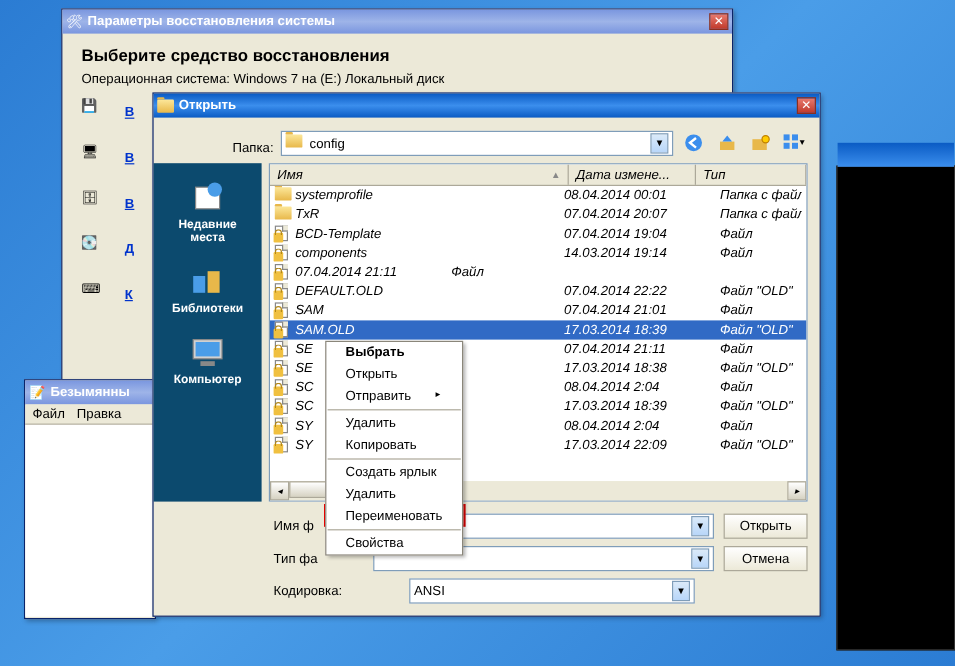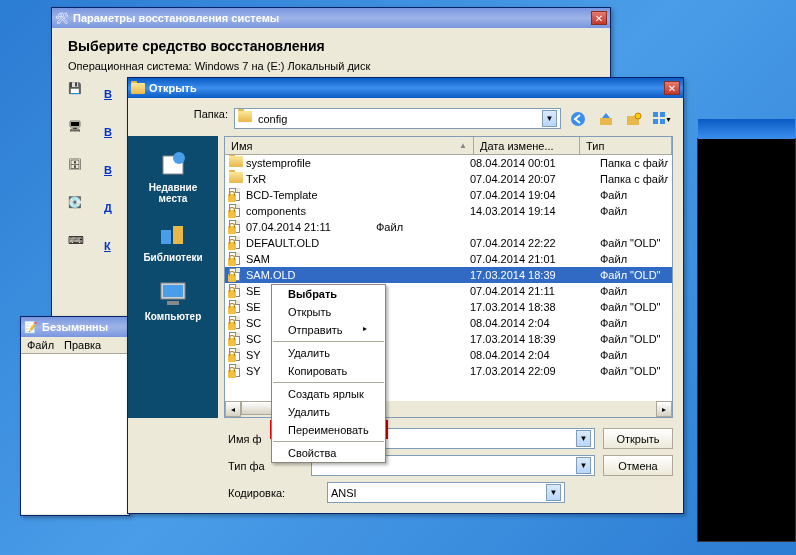--- a/index.html
+++ b/index.html
@@ -19,32 +19,32 @@
   #recovery .opt { display: flex; align-items: center; gap: 8px; }
   #recovery .opt .ic { width: 28px; height: 24px; }
   #recovery .opt a { color: #0033cc; text-decoration: underline; font-weight: bold; }
   
   #notepad { left: 20px; top: 316px; width: 110px; height: 200px; }
   #notepad .menu { background: #ece9d8; padding: 2px 6px; display: flex; gap: 10px; border-bottom: 1px solid #aca899; }
   #notepad .canvas { background: #fff; height: 160px; }
   
   #opendlg { left: 127px; top: 77px; width: 557px; height: 437px; }
   #opendlg .body { display: flex; flex-direction: column; height: calc(100% - 20px); }
-  #opendlg .toprow { display: flex; align-items: flex-start; gap: 6px; padding: 10px 10px 6px 58px; }
+  #opendlg .toprow { display: flex; align-items: flex-end; gap: 6px; padding: 10px 10px 6px 58px; }
   #opendlg .toprow label { width: 42px; text-align: right; }
   #opendlg .folder-combo { flex: 1; display: flex; align-items: center; background: #fff; border: 1px solid #7f9db9; height: 21px; padding: 0 3px; }
   #opendlg .folder-combo .fico { width: 16px; height: 16px; margin-right: 4px; }
   #opendlg .folder-combo .ddbtn { margin-left: auto; width: 15px; height: 17px; background: linear-gradient(#dbeaf9,#b8d6f9); border: 1px solid #7f9db9; display:flex;align-items:center;justify-content:center;font-size:8px; }
   #opendlg .navbtn { width: 22px; height: 22px; display: inline-flex; align-items: center; justify-content: center; border: 1px solid transparent; }
   #opendlg .midrow { flex: 1; display: flex; }
   #opendlg .places { width: 90px; background: #0c4a6e; display: flex; flex-direction: column; align-items: center; padding: 8px 0; gap: 6px; color:#fff;font-weight:bold; }
   #opendlg .place { display:flex; flex-direction:column; align-items:center; gap:2px; cursor:pointer; padding:4px; width:82px;}
   #opendlg .place .pic { width:32px; height:32px; }
   #opendlg .place span { text-align:center; font-size:10px; }
-  #opendlg .listing { flex:1; background:#fff; border:1px solid #7f9db9; margin: 0 10px 0 6px; display:flex; flex-direction:column; overflow:hidden; }
+  #opendlg .listing { flex:1; background:#fff; border:1px solid #7f9db9; margin: 0 10px 0 6px; display:flex; flex-direction:column; overflow:hidden;font-style:italic; }
   #opendlg .listhdr { display:flex; background:#ece9d8; border-bottom:1px solid #aca899; height:18px; }
   #opendlg .listhdr .col { border-right:1px solid #aca899; padding:2px 6px; display:flex; align-items:center; }
   #opendlg .listhdr .col.name { flex:1; }
   #opendlg .listhdr .col.date { width:106px; }
   #opendlg .listhdr .col.type { width:92px; }
   #opendlg .listhdr .arrow { margin-left:auto; font-size:8px; color:#888; }
   #opendlg .rows { flex:1; overflow:hidden; position:relative; user-select:none; }
   #opendlg .row { display:flex; align-items:center; height:16px; padding:0 4px; }
   #opendlg .row .fico { width:14px; height:14px; margin-right:3px; flex-shrink:0; }
   #opendlg .row .nm { flex:1; white-space:nowrap; overflow:hidden; }
@@ -314,21 +314,21 @@
       <div class="frow">
         <label>Тип фа</label>
         <div class="combo">
             <span></span>
             <span class="ddbtn">▼</span>
           </div>
         <button>Отмена</button>
       </div>
       <div class="frow">
         <label>Кодировка:</label>
-        <div class="combo" style="margin-left:16px; flex:0 0 238px;">
+        <div class="combo" style="margin-left:30px; flex:0 0 238px;">
             <span>ANSI</span>
             <span class="ddbtn">▼</span>
           </div>
       </div>
     </div>
   </div>
 </div>
 
 <div class="ctxmenu" id="ctxmenu" style="left:271px; top:284px;">
     <div class="item bold">Выбрать</div>

